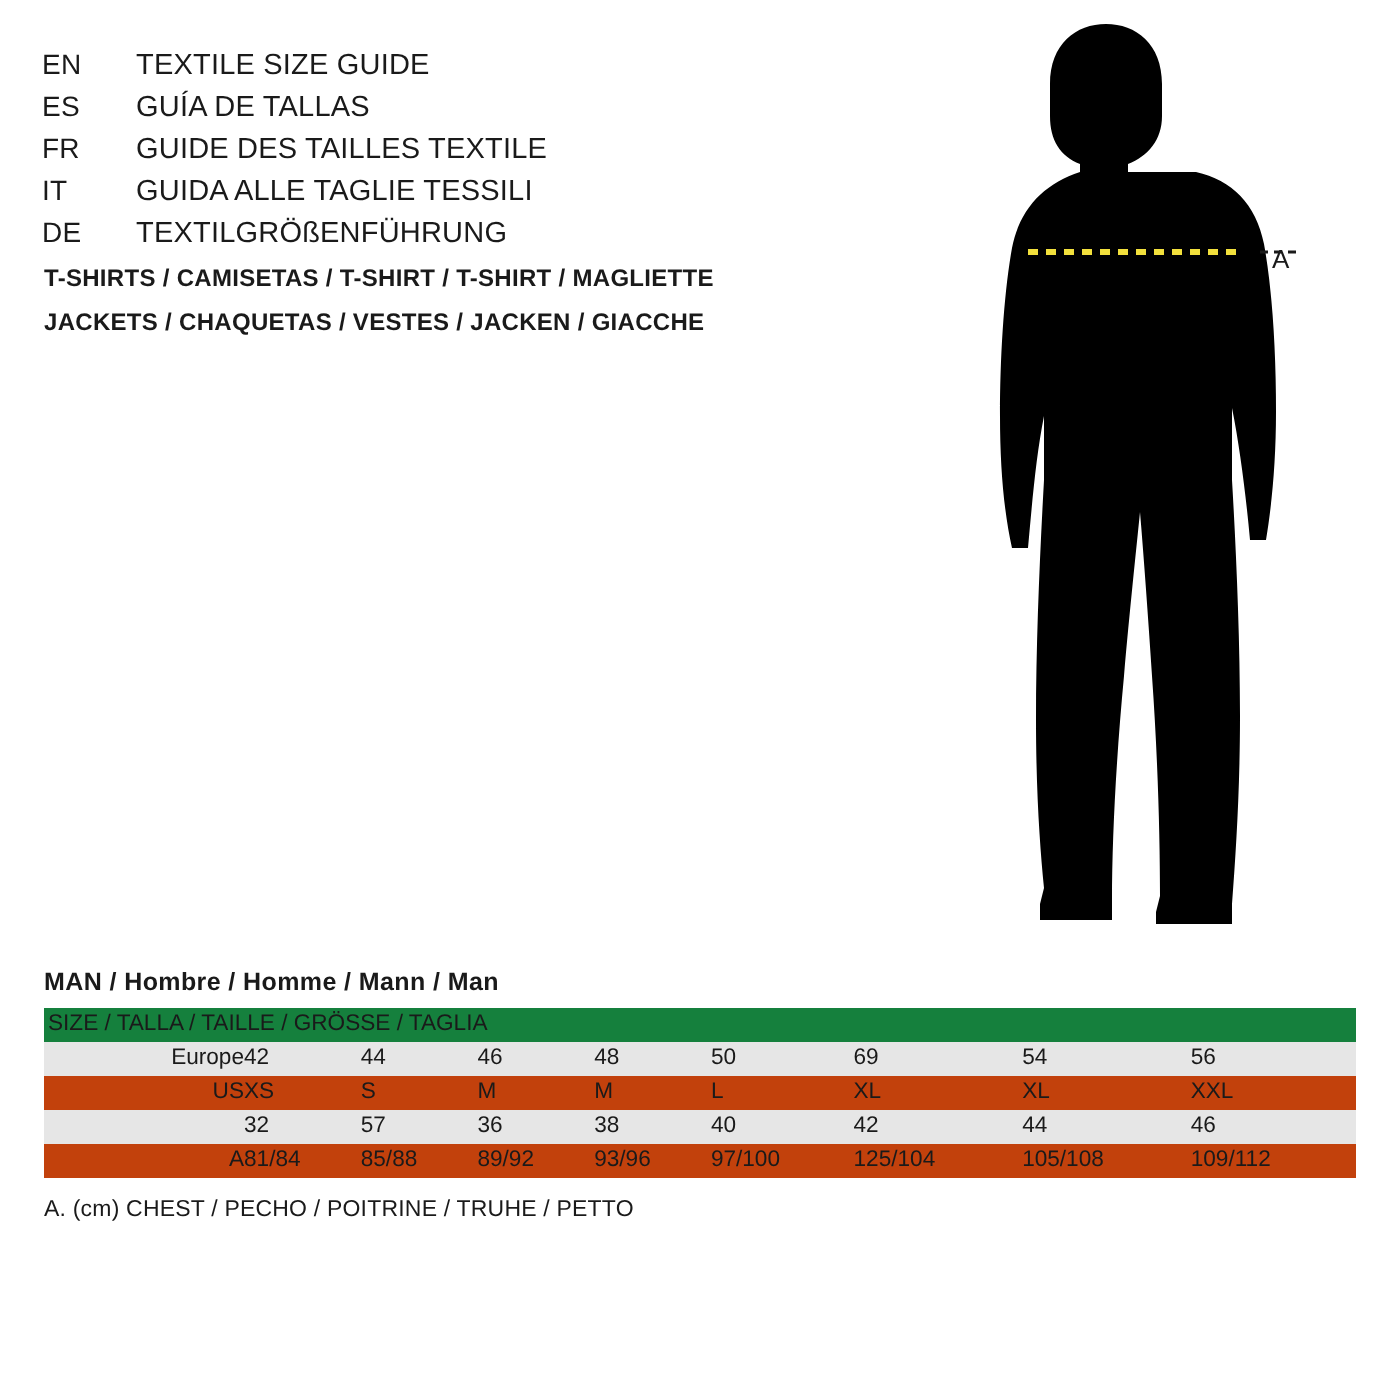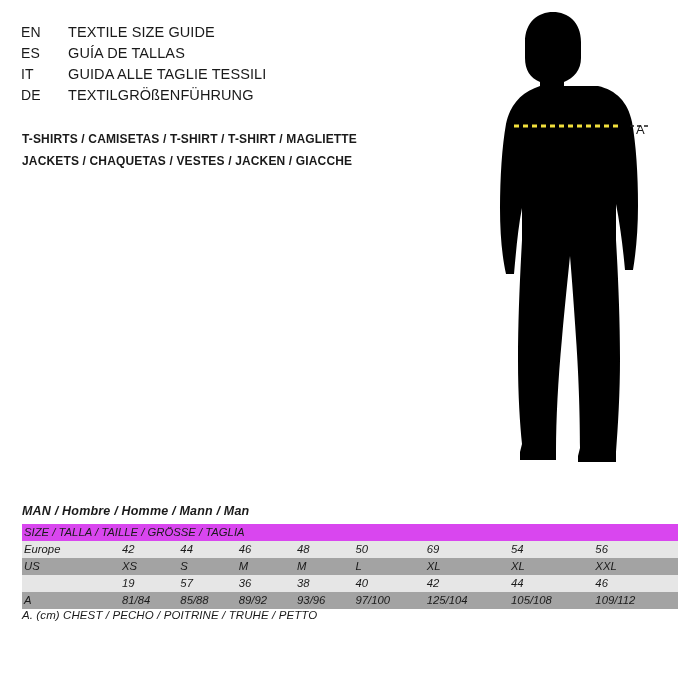--- a/index.html
+++ b/index.html
@@ -75,78 +75,82 @@
     left: 636px;
     top: 122px;
     font-size: 13px;
     letter-spacing: 0.4px;
   }
 
   
   .table-area {
     position: absolute;
     left: 22px;
-    top: 504px;
+    top: 484px;
     width: 656px;
-    font-style: italic;
   }
   .man-title {
     font-size: 12.5px;
     font-weight: bold;
     letter-spacing: 0.2px;
     margin-bottom: 6px;
   }
   table.size-table {
     width: 656px;
     border-collapse: collapse;
     font-size: 11.5px;
   }
   table.size-table td {
     padding: 0;
     height: 17px;
     line-height: 17px;
     text-align: left;
     font-size: 11.3px;
   }
   table.size-table tr.head-row td {
-    background: #d946ef;
+    background: #15803d;
     text-align: left;
     font-size: 11.3px;
     padding-left: 2px;
     height: 17px;
   }
   table.size-table tr.shade td {
     background: #e6e6e6;
   }
   table.size-table tr.plain td {
-    background: #a3a3a3;
+    background: #c2410c;
   }
   table.size-table td.rowlabel {
-    text-align: left;
+    text-align: right;
     padding-left: 2px;
     width: 100px;
   }
   .footnote {
+    margin-top: 10px;
     font-size: 11.5px;
     letter-spacing: 0.1px;
   }
 </style>
 </head>
 <body>
 
 <div id="page">
 
   <div class="lang-block">
     <div class="lang-row">
       <span class="lang-code">EN</span>
       <span class="lang-text">TEXTILE SIZE GUIDE</span>
     </div>
     <div class="lang-row">
       <span class="lang-code">ES</span>
       <span class="lang-text">GUÍA DE TALLAS</span>
+    </div>
+    <div class="lang-row">
+      <span class="lang-code">FR</span>
+      <span class="lang-text">GUIDE DES TAILLES TEXTILE</span>
     </div>
     <div class="lang-row">
       <span class="lang-code">IT</span>
       <span class="lang-text">GUIDA ALLE TAGLIE TESSILI</span>
     </div>
     <div class="lang-row">
       <span class="lang-code">DE</span>
       <span class="lang-text">TEXTILGRÖßENFÜHRUNG</span>
     </div>
   </div>
@@ -218,21 +222,21 @@
           <td>S</td>
           <td>M</td>
           <td>M</td>
           <td>L</td>
           <td>XL</td>
           <td>XL</td>
           <td>XXL</td>
         </tr>
         <tr class="shade">
           <td class="rowlabel"></td>
-          <td>19</td>
+          <td>32</td>
           <td>57</td>
           <td>36</td>
           <td>38</td>
           <td>40</td>
           <td>42</td>
           <td>44</td>
           <td>46</td>
         </tr>
         <tr class="plain">
           <td class="rowlabel">A</td>

